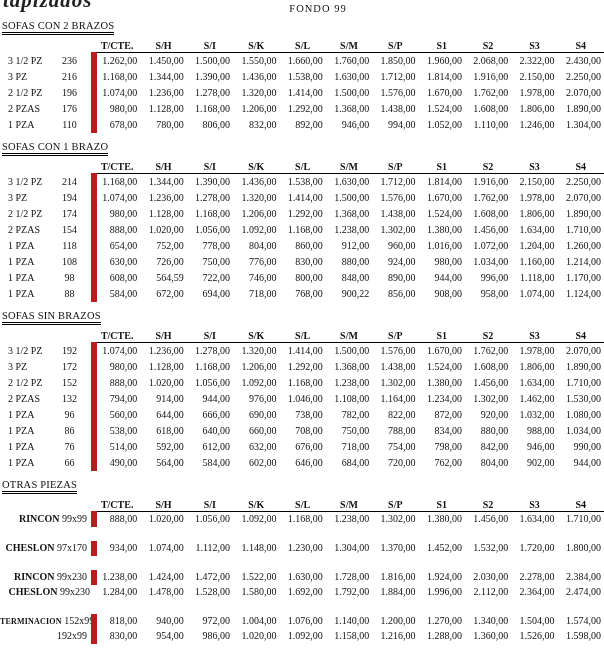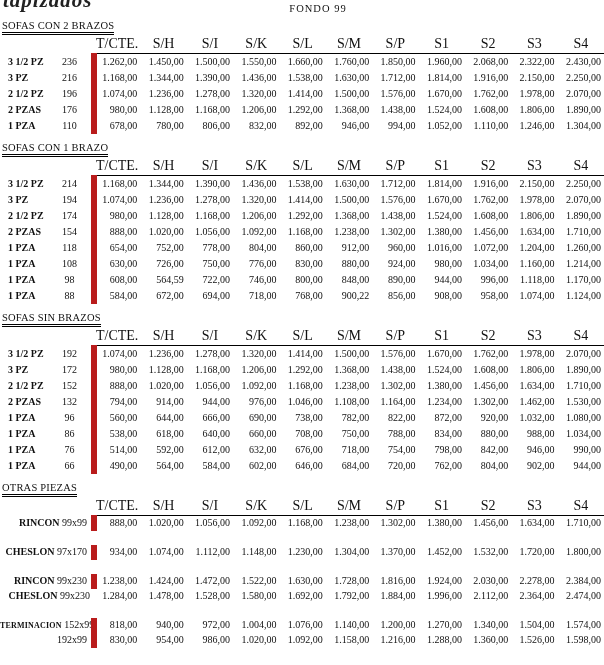--- a/index.html
+++ b/index.html
@@ -24,25 +24,25 @@
     letter-spacing:.2px;margin:0 0 1px 2px;
     border-bottom:3px double #000;padding-bottom:0;
   }
   table.ptable{
     width:604px;border-collapse:collapse;table-layout:fixed;
     font-size:10px;color:#111;
   }
   col.c-lbl{width:52px;}
   col.c-size{width:42px;}
   th,td{padding:0;white-space:nowrap;overflow:hidden;}
-  th{height:15px;vertical-align:bottom;font-weight:normal;font-size:14px;padding-bottom:1px;margin-top:20px;}
+  th{height:15px;vertical-align:bottom;font-weight:bold;font-size:10px;padding-bottom:1px;margin-top:20px;}
   th.col-h{border-bottom:1px solid #000;text-align:center;}
   th.h-spacer{border-bottom:none;}
   tbody td{height:16px;line-height:16px;}
-  td.lbl{font-weight:bold;text-align:left;padding-left:8px;}
+  td.lbl{font-weight:normal;text-align:left;padding-left:8px;}
   td.size{text-align:center;padding-right:4px;}
   td.lbl4{text-align:right;padding-right:4px;}
   td.lbl4 b{font-weight:bold;}
   td.lbl4 b.tiny{font-size:8px;letter-spacing:.2px;}
   td.price{text-align:right;padding-right:3px;}
   td.bar{border-left:6px solid #b91c1c;}
   tr.spacer td{height:5px;line-height:5px;border:none;}
   .section:last-child tbody td{height:14.5px;line-height:14.5px;}
 </style>
 </head>

